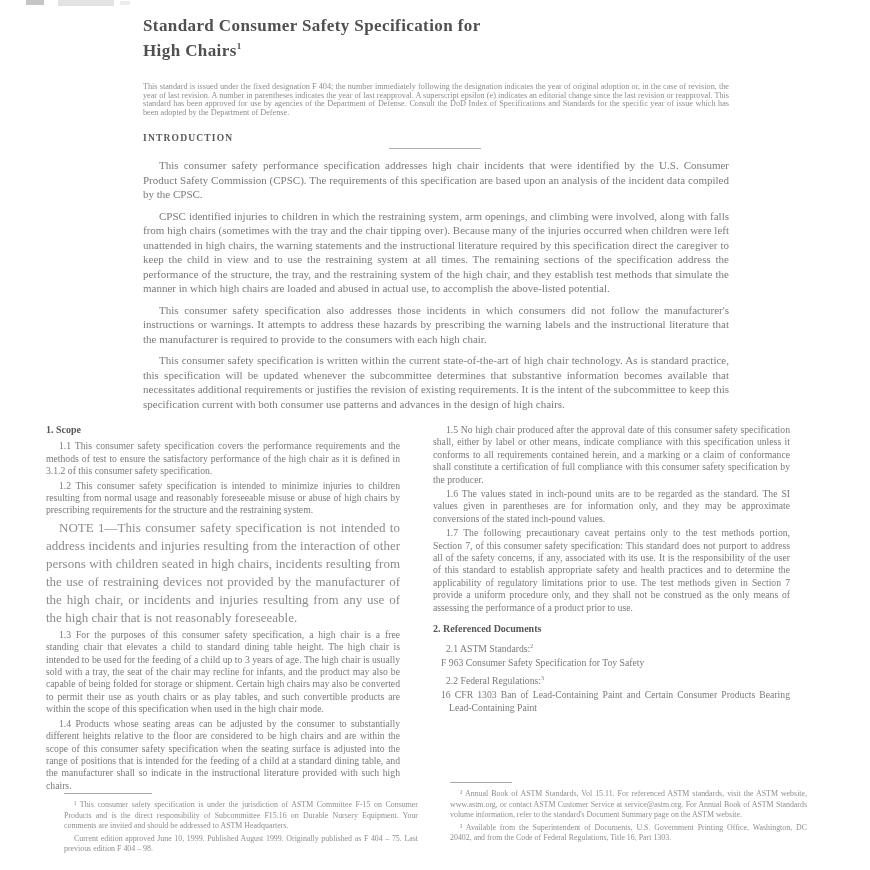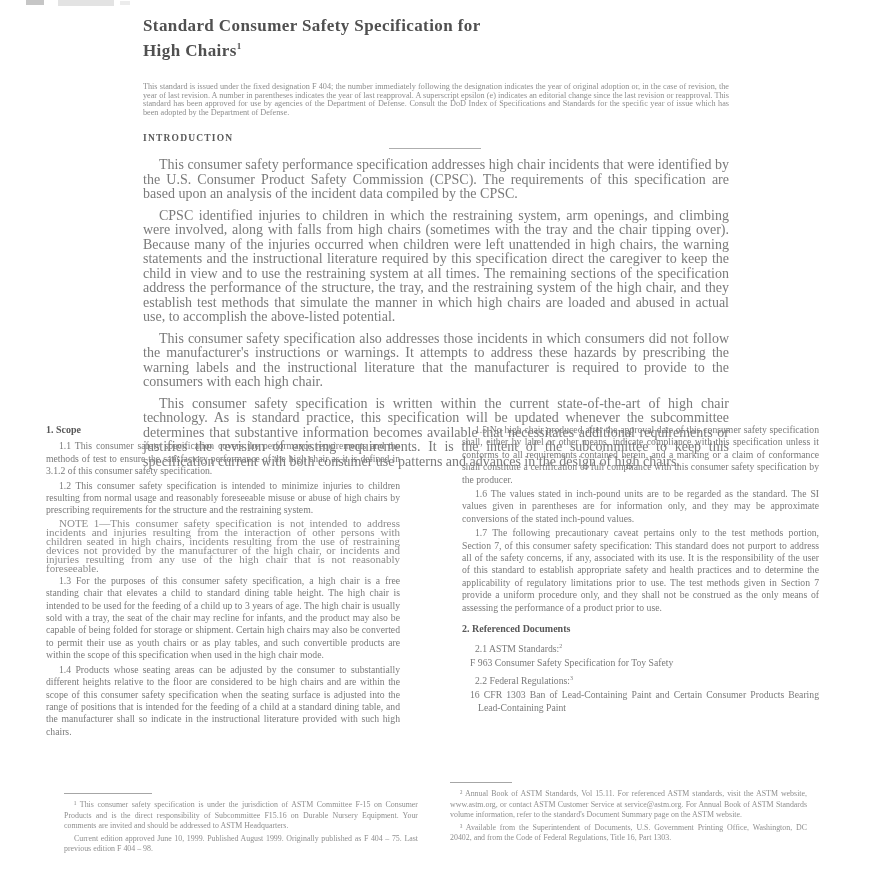--- a/index.html
+++ b/index.html
@@ -18,30 +18,30 @@
          color:#4c4c4c;letter-spacing:.4px;margin:0;}
   .title sup{font-size:9px;}
 
   .issuance{left:143px;top:83px;width:586px;font-size:8.2px;line-height:8.7px;color:#8f8f8f;
             text-align:justify;}
 
   .intro-head{left:143px;top:133px;width:586px;text-align:left;font-size:9.5px;font-weight:bold;
               letter-spacing:1.2px;color:#565656;}
   .intro-rule{left:389px;top:148px;width:92px;height:1px;background:#b2b2b2;}
 
-  .intro-body{left:143px;top:158px;width:586px;font-size:14px;line-height:14.5px;color:#7a7a7a;}
+  .intro-body{left:143px;top:158px;width:586px;font-size:11px;line-height:14.5px;color:#7a7a7a;}
   .intro-body p{margin:0 0 7px 0;text-indent:16px;text-align:justify;}
 
   .col{position:absolute;top:424px;font-size:9.7px;line-height:12.4px;color:#7a7a7a;}
   .col p{margin:0 0 2px 0;text-indent:13px;text-align:justify;}
   .col-left{left:46px;width:354px;}
-  .col-right{left:462px;width:357px;}
+  .col-right{left:433px;width:357px;}
   .sec-head{font-weight:bold;font-size:10px;color:#555555;margin:0 0 4px 0;text-indent:0;}
   .sec-head-2{margin-top:9px;}
-  .note{font-size:11px;line-height:9px;color:#8d8d8d;margin:3px 0 4px 0;}
+  .note{font-size:13px;line-height:18px;color:#8d8d8d;margin:3px 0 4px 0;}
   .refline{margin:2px 0 1px 0;}
   .ref-entry{padding-left:16px;text-indent:-8px !important;margin:0 0 1px 0;}
   sup{font-size:6px;}
 
   .fn-rule{position:absolute;height:1px;background:#a9a9a9;}
   .fn-rule-left{left:64px;top:793px;width:88px;}
   .fn-rule-right{left:450px;top:782px;width:62px;}
   .fns{position:absolute;font-size:7.9px;line-height:10.6px;color:#909090;text-align:justify;}
   .fns p{margin:0 0 2px 0;text-indent:10px;}
   .fns-left{left:64px;top:800px;width:354px;}

